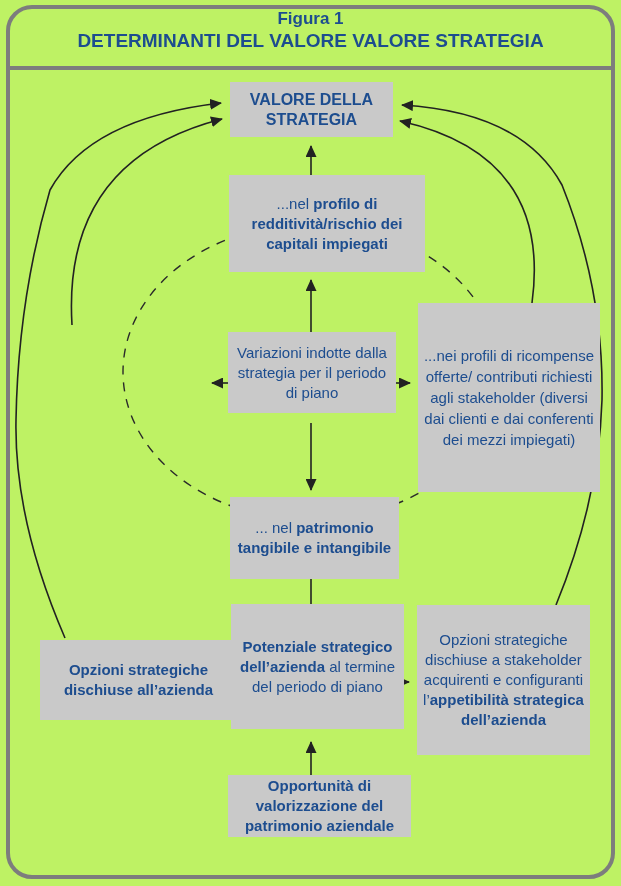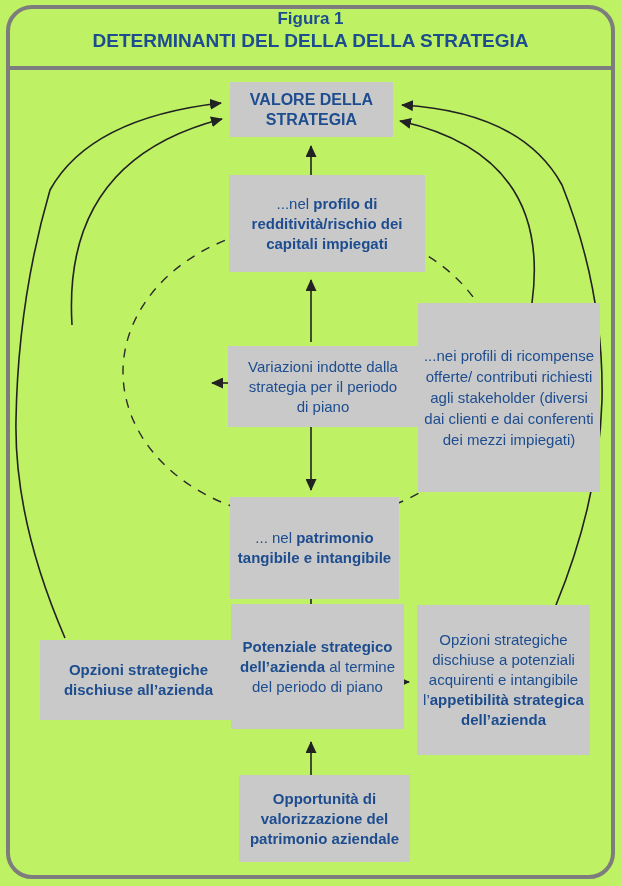--- a/index.html
+++ b/index.html
@@ -26,36 +26,36 @@
   .box{
     position:absolute;background:#c9c9c9;color:#1d4d8f;
     display:flex;align-items:center;justify-content:flex-start;
     text-align:center;font-size:15px;line-height:20px;
   }
   .box .txt{width:100%;}
   .box b{font-weight:bold;}
   #box-valore{left:230px;top:82px;width:163px;height:55px;font-size:16px;}
   #box-redditivita{left:229px;top:175px;width:164px;height:97px;padding:0 16px;}
   #box-accettabilita{left:40px;top:325px;width:165px;height:115px;padding:0 2px;}
-  #box-variazioni{left:228px;top:346px;width:164px;height:81px;padding:0 13px;}
+  #box-variazioni{left:228px;top:332px;width:164px;height:81px;padding:0 2px;}
   #box-ricompense{left:418px;top:303px;width:174px;height:157px;padding:16px 4px;line-height:21px;}
-  #box-patrimonio{left:230px;top:497px;width:165px;height:70px;padding:16px 2px;}
+  #box-patrimonio{left:230px;top:497px;width:165px;height:70px;padding:6px 2px;}
   #box-potenziale{left:231px;top:604px;width:161px;height:105px;padding:10px 6px;}
   #box-opzioni-azienda{left:40px;top:640px;width:165px;height:80px;padding:0 16px;}
   #box-opzioni-acquirenti{left:417px;top:605px;width:163px;height:150px;padding:0 5px;}
-  #box-opportunita{left:228px;top:775px;width:167px;height:87px;padding:0 2px;margin-left:11px;}
+  #box-opportunita{left:228px;top:775px;width:167px;height:62px;padding:0 8px;}
 </style>
 </head>
 <body>
 
 <div id="stage">
 
   <div id="frame"></div>
   <div class="title1">Figura 1</div>
-  <div class="title2">DETERMINANTI DEL DELLA DELLA STRATEGIA</div>
+  <div class="title2">DETERMINANTI DEL VALORE VALORE STRATEGIA</div>
   <div id="rule"></div>
 
   <svg class="layer" width="621" height="886" viewBox="0 0 621 886">
     <defs>
       <marker id="ah" markerUnits="userSpaceOnUse" markerWidth="13" markerHeight="11" refX="11" refY="5.5" orient="auto">
         <path d="M0,0 L12,5.5 L0,11 z" fill="#222222"></path>
       </marker>
     </defs>
 
     <ellipse cx="311" cy="372" rx="188" ry="148" fill="none" stroke="#2a2a2a" stroke-width="1.4" stroke-dasharray="9 8"></ellipse>
@@ -99,20 +99,20 @@
 
   <div class="box" id="box-potenziale">
     <div class="txt"><span></span><b>Potenziale strategico dell’azienda</b><span> al termine del periodo di piano</span></div>
   </div>
 
   <div class="box" id="box-opzioni-azienda">
     <div class="txt"><span></span><b>Opzioni strategiche dischiuse all’azienda</b><span></span></div>
   </div>
 
   <div class="box" id="box-opzioni-acquirenti">
-    <div class="txt"><span>Opzioni strategiche dischiuse a potenziali acquirenti e intangibile l’</span><b>appetibilità strategica dell’azienda</b><span></span></div>
+    <div class="txt"><span>Opzioni strategiche dischiuse a stakeholder acquirenti e configuranti l’</span><b>appetibilità strategica dell’azienda</b><span></span></div>
   </div>
 
   <div class="box" id="box-opportunita">
     <div class="txt"><span></span><b>Opportunità di valorizzazione del patrimonio aziendale</b><span></span></div>
   </div>
 
 </div>
 
 </body></html>

